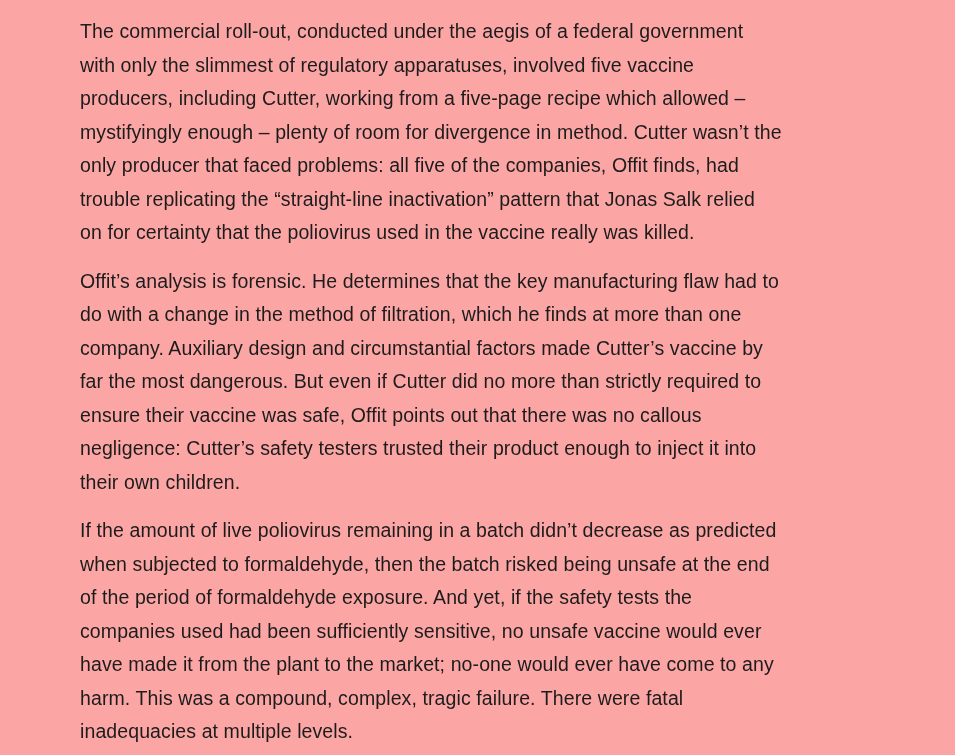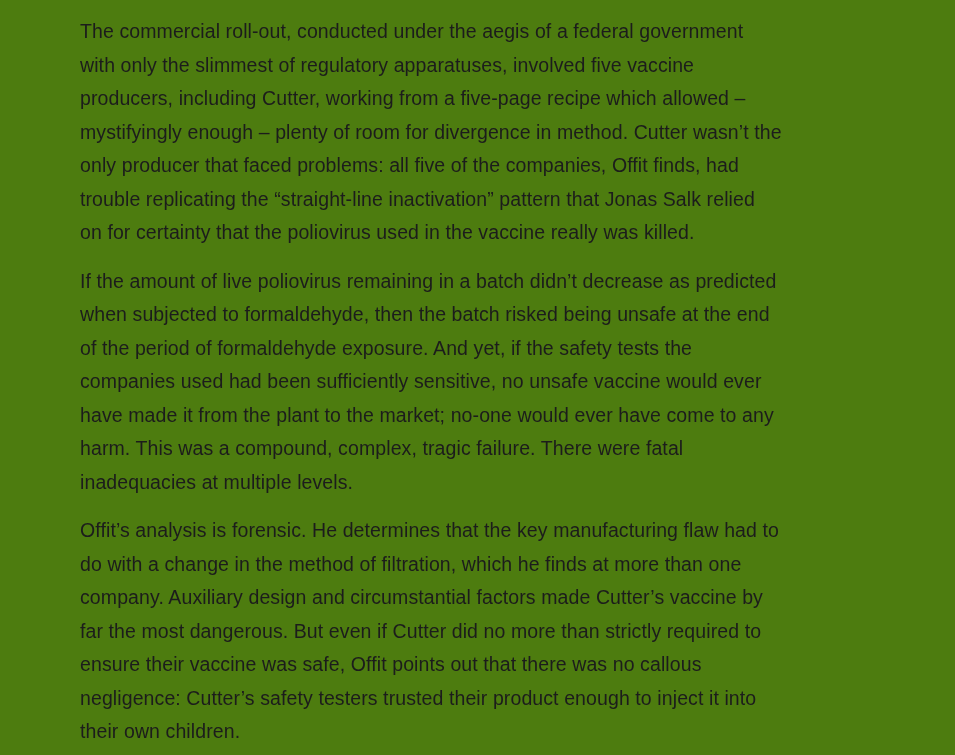--- a/index.html
+++ b/index.html
@@ -3,21 +3,21 @@
 <meta charset="utf-8">
 <style>
   html, body {
     margin: 0;
     padding: 0;
     background: #ffffff;
   }
   .page {
     width: 955px;
     height: 755px;
-    background: #4d7c0f;
+    background: #fca5a5;
     overflow: hidden;
     box-sizing: border-box;
   }
   .article {
     padding: 15px 0 0 80px;
     width: 800px;
     font-family: "Liberation Sans", sans-serif;
     font-size: 19.5px;
     line-height: 33.5px;
     color: #1c1c1c;
@@ -33,28 +33,28 @@
 
 <div class="page">
   <main class="article">
     <p>The commercial roll-out, conducted under the aegis of a federal government
 with only the slimmest of regulatory apparatuses, involved five vaccine
 producers, including Cutter, working from a five-page recipe which allowed –
 mystifyingly enough – plenty of room for divergence in method. Cutter wasn’t the
 only producer that faced problems: all five of the companies, Offit finds, had
 trouble replicating the “straight-line inactivation” pattern that Jonas Salk relied
 on for certainty that the poliovirus used in the vaccine really was killed.</p>
+    <p>Offit’s analysis is forensic. He determines that the key manufacturing flaw had to
+do with a change in the method of filtration, which he finds at more than one
+company. Auxiliary design and circumstantial factors made Cutter’s vaccine by
+far the most dangerous. But even if Cutter did no more than strictly required to
+ensure their vaccine was safe, Offit points out that there was no callous
+negligence: Cutter’s safety testers trusted their product enough to inject it into
+their own children.</p>
     <p>If the amount of live poliovirus remaining in a batch didn’t decrease as predicted
 when subjected to formaldehyde, then the batch risked being unsafe at the end
 of the period of formaldehyde exposure. And yet, if the safety tests the
 companies used had been sufficiently sensitive, no unsafe vaccine would ever
 have made it from the plant to the market; no-one would ever have come to any
 harm. This was a compound, complex, tragic failure. There were fatal
 inadequacies at multiple levels.</p>
-    <p>Offit’s analysis is forensic. He determines that the key manufacturing flaw had to
-do with a change in the method of filtration, which he finds at more than one
-company. Auxiliary design and circumstantial factors made Cutter’s vaccine by
-far the most dangerous. But even if Cutter did no more than strictly required to
-ensure their vaccine was safe, Offit points out that there was no callous
-negligence: Cutter’s safety testers trusted their product enough to inject it into
-their own children.</p>
   </main>
 </div>
 
 </body></html>

